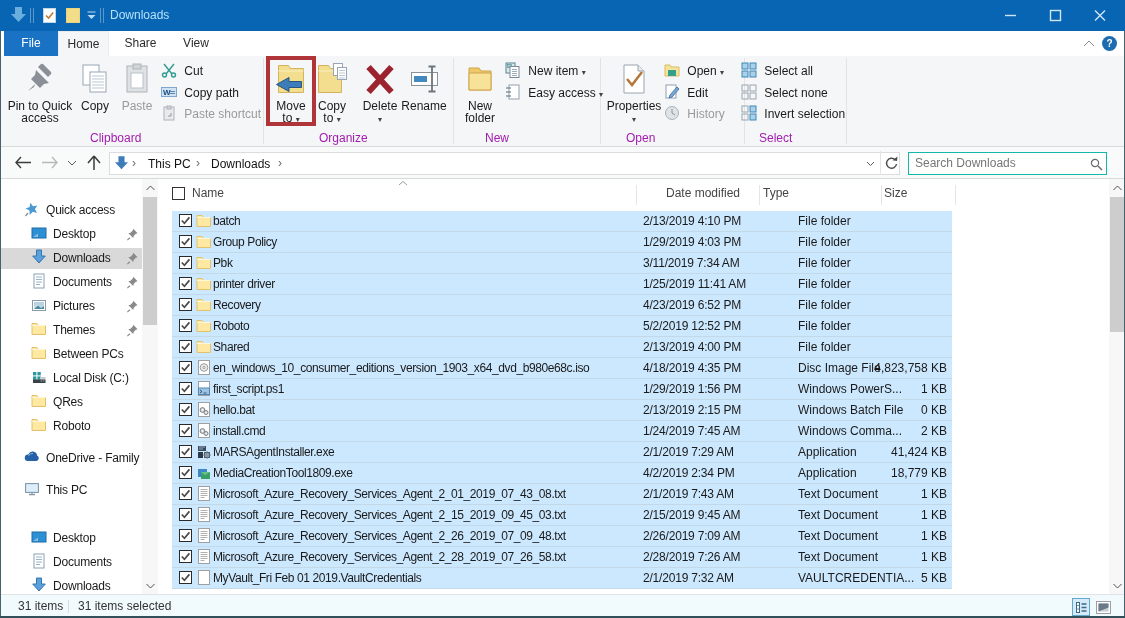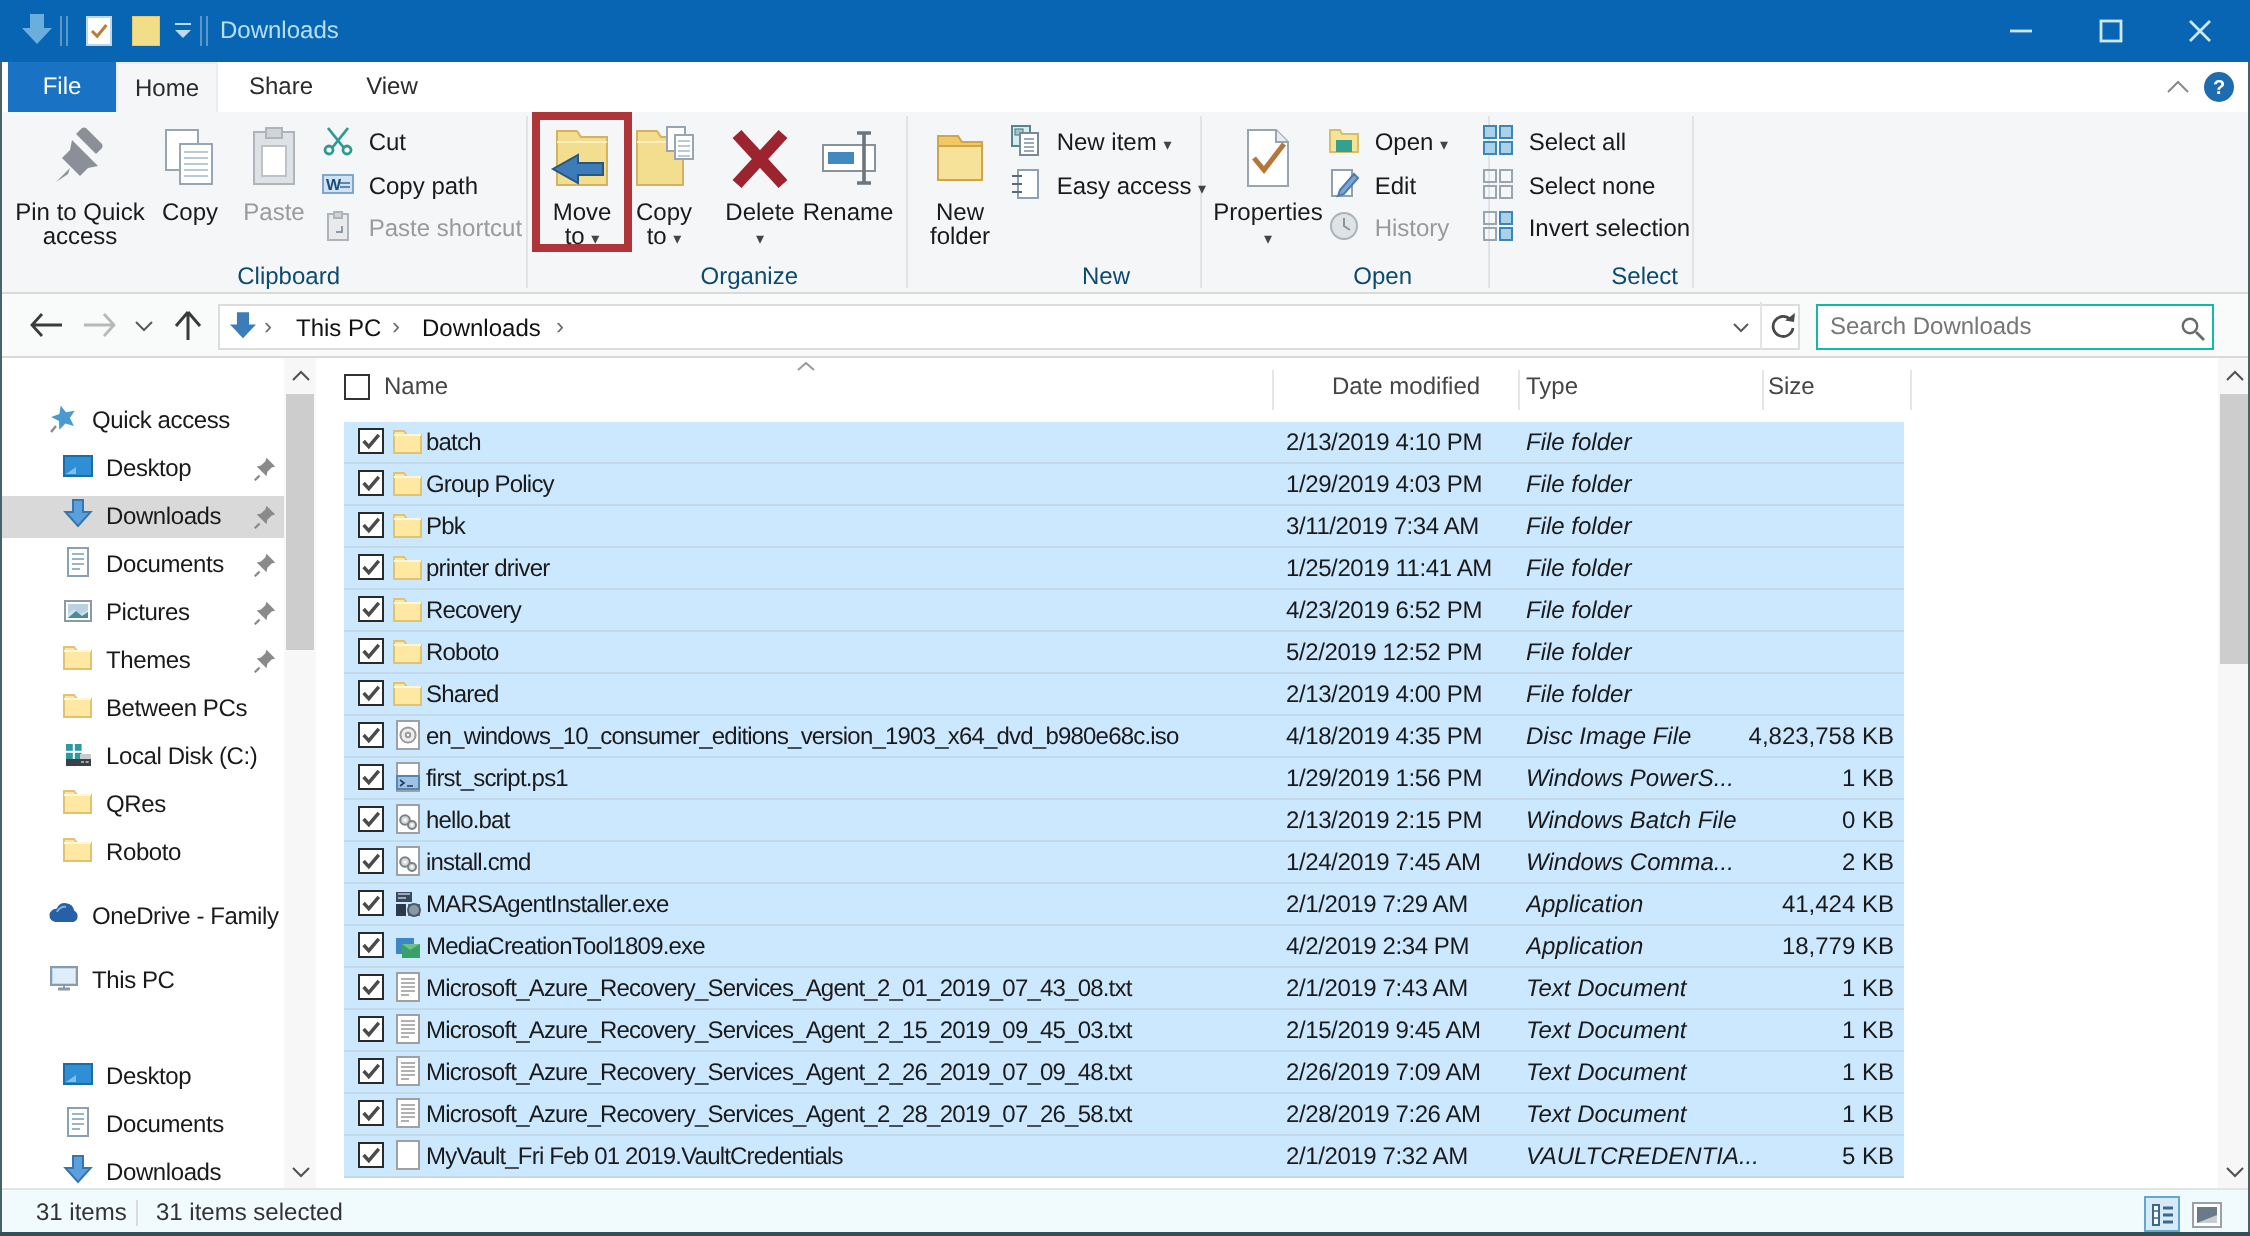--- a/index.html
+++ b/index.html
@@ -18,21 +18,21 @@
 #tabbar { position:absolute; left:0; top:31px; width:1125px; height:25px; background:#fff; }
 .tab { position:absolute; top:0; height:25px; line-height:25px; text-align:center; color:#2b2b2b; }
 #tab-file { left:4px; width:54px; background:#1a72c4; color:#fff; }
 #tab-home { left:58px; width:51px; background:#f5f6f7; border:1px solid #ececec; border-bottom:none; }
 #tab-share { left:112px; width:57px; }
 #tab-view { left:170px; width:52px; }
 
 
 #ribbon { position:absolute; left:0; top:56px; width:1125px; height:91px; background:#f5f6f7; border-bottom:1px solid #d8d9da; }
 .rsep { position:absolute; top:2px; width:1px; height:86px; background:#e2e3e4; }
-.glabel { position:absolute; top:74px; height:16px; line-height:16px; color:#0c4a6e; font-size:12px; text-align:right; }
+.glabel { position:absolute; top:74px; height:16px; line-height:16px; color:#a21caf; font-size:12px; text-align:left; }
 .bigbtn { position:absolute; top:7px; text-align:center; color:#1a1a1a; }
 .bigbtn .lbl { margin-top:3px; line-height:11.5px; }
 .smallbtn { position:absolute; height:22px; line-height:22px; white-space:nowrap; color:#1a1a1a; }
 .smallbtn svg { vertical-align:-3px; margin-right:4px; }
 .gray { color:#9a9a9a; }
 #redbox { position:absolute; left:266px; top:0px; width:50px; height:70px; border:4px solid #b03538; }
 .dda { color:#444; font-size:8px; }
 
 
 #addrrow { position:absolute; left:0; top:147px; width:1125px; height:31px; background:#f9fafa; }
@@ -50,21 +50,21 @@
 .sthumb { position:absolute; left:1px; width:14px; background:#cdcdcd; }
 
 
 #flist { position:absolute; left:158px; top:0; width:951px; height:416px; background:#fff; }
 #fhead { position:absolute; left:0; top:0; width:951px; height:32px; color:#454545; }
 .hsep { position:absolute; top:6px; width:1px; height:20px; background:#e5e5e5; }
 .frow { position:absolute; left:14px; width:780px; height:20px; background:#cce8ff; box-shadow:0 1px 0 #c3d9e8; }
 .frow .cell { position:absolute; top:0; height:20px; line-height:20px; white-space:nowrap; overflow:hidden; }
 .c-name { left:41px; width:430px; letter-spacing:-0.4px; }
 .c-date { left:471px; width:118px; letter-spacing:-0.2px; }
-.c-type { left:591px; width:118px;font-style:italic; }
+.c-type { left:626px; width:118px; }
 .c-size { left:663px; width:112px; text-align:right; }
 .cbx { position:absolute; left:7px; top:3px; }
 .ficon { position:absolute; left:24px; top:2px; }
 
 
 #statusbar { position:absolute; left:0; top:594px; width:1125px; height:24px; background:#f1fafd; border-top:1px solid #e2e3e4; color:#333; }
 </style>
 </head>
 <body>
 <div id="win">

